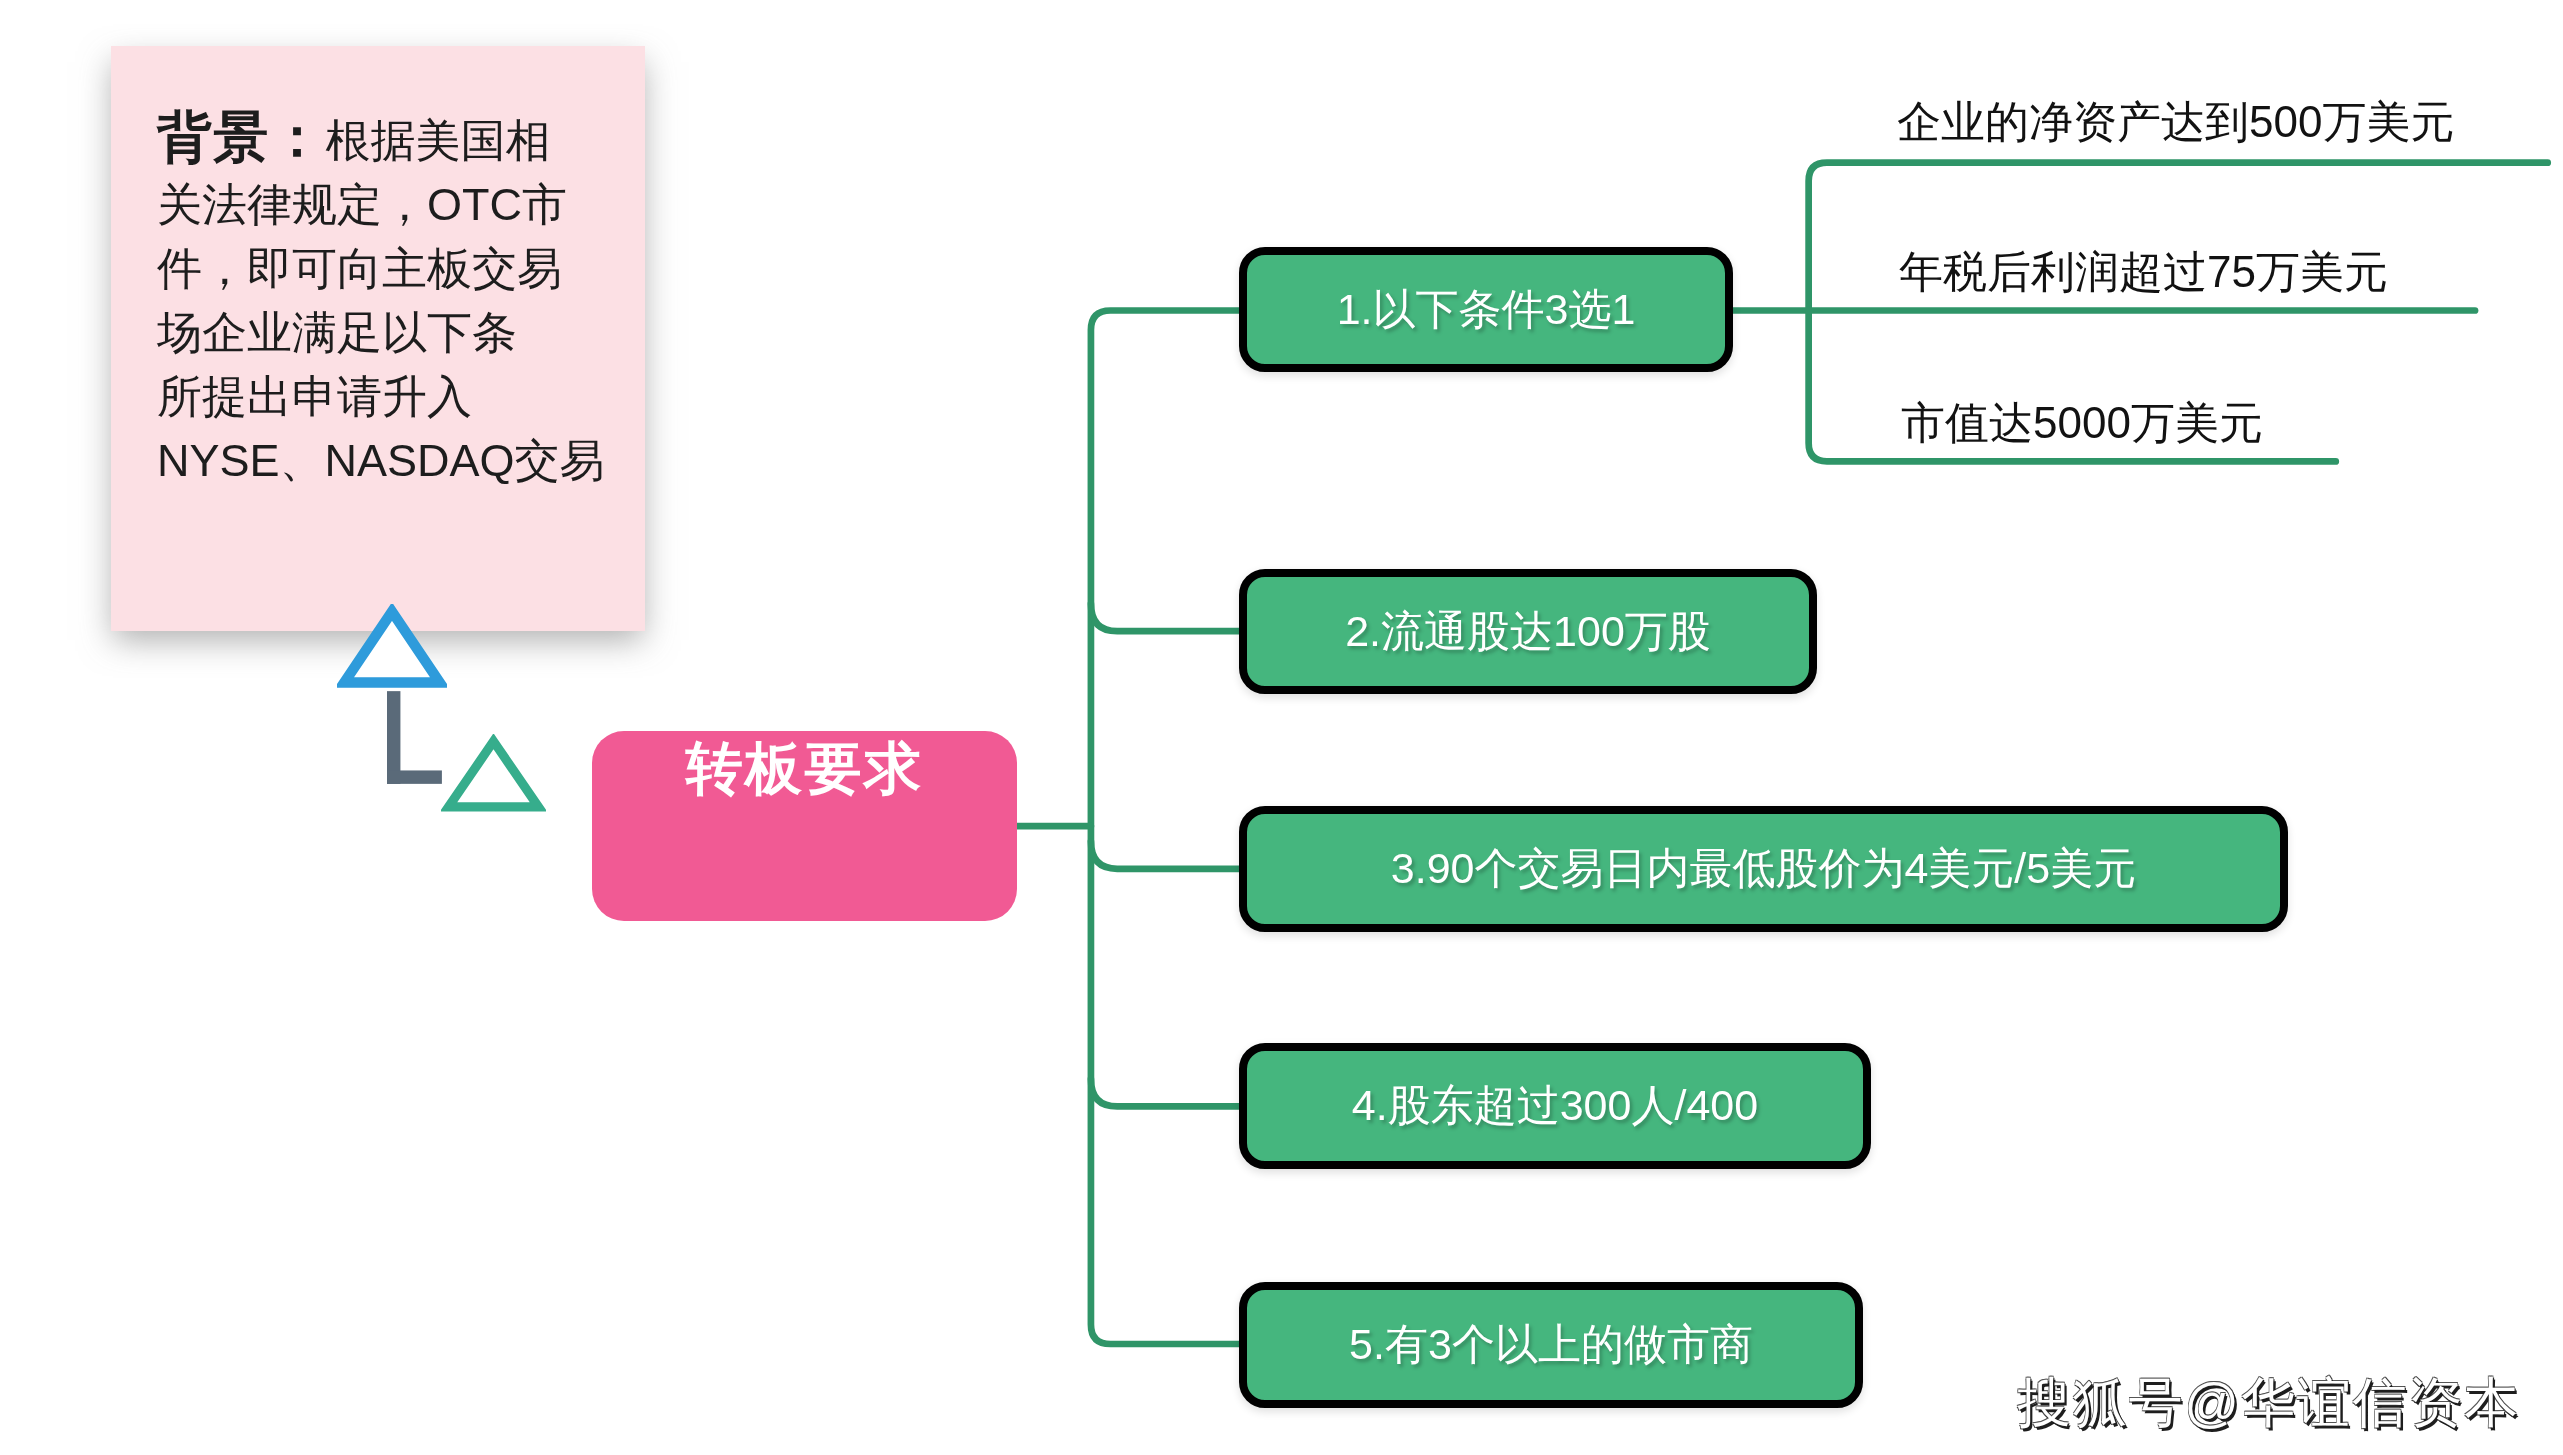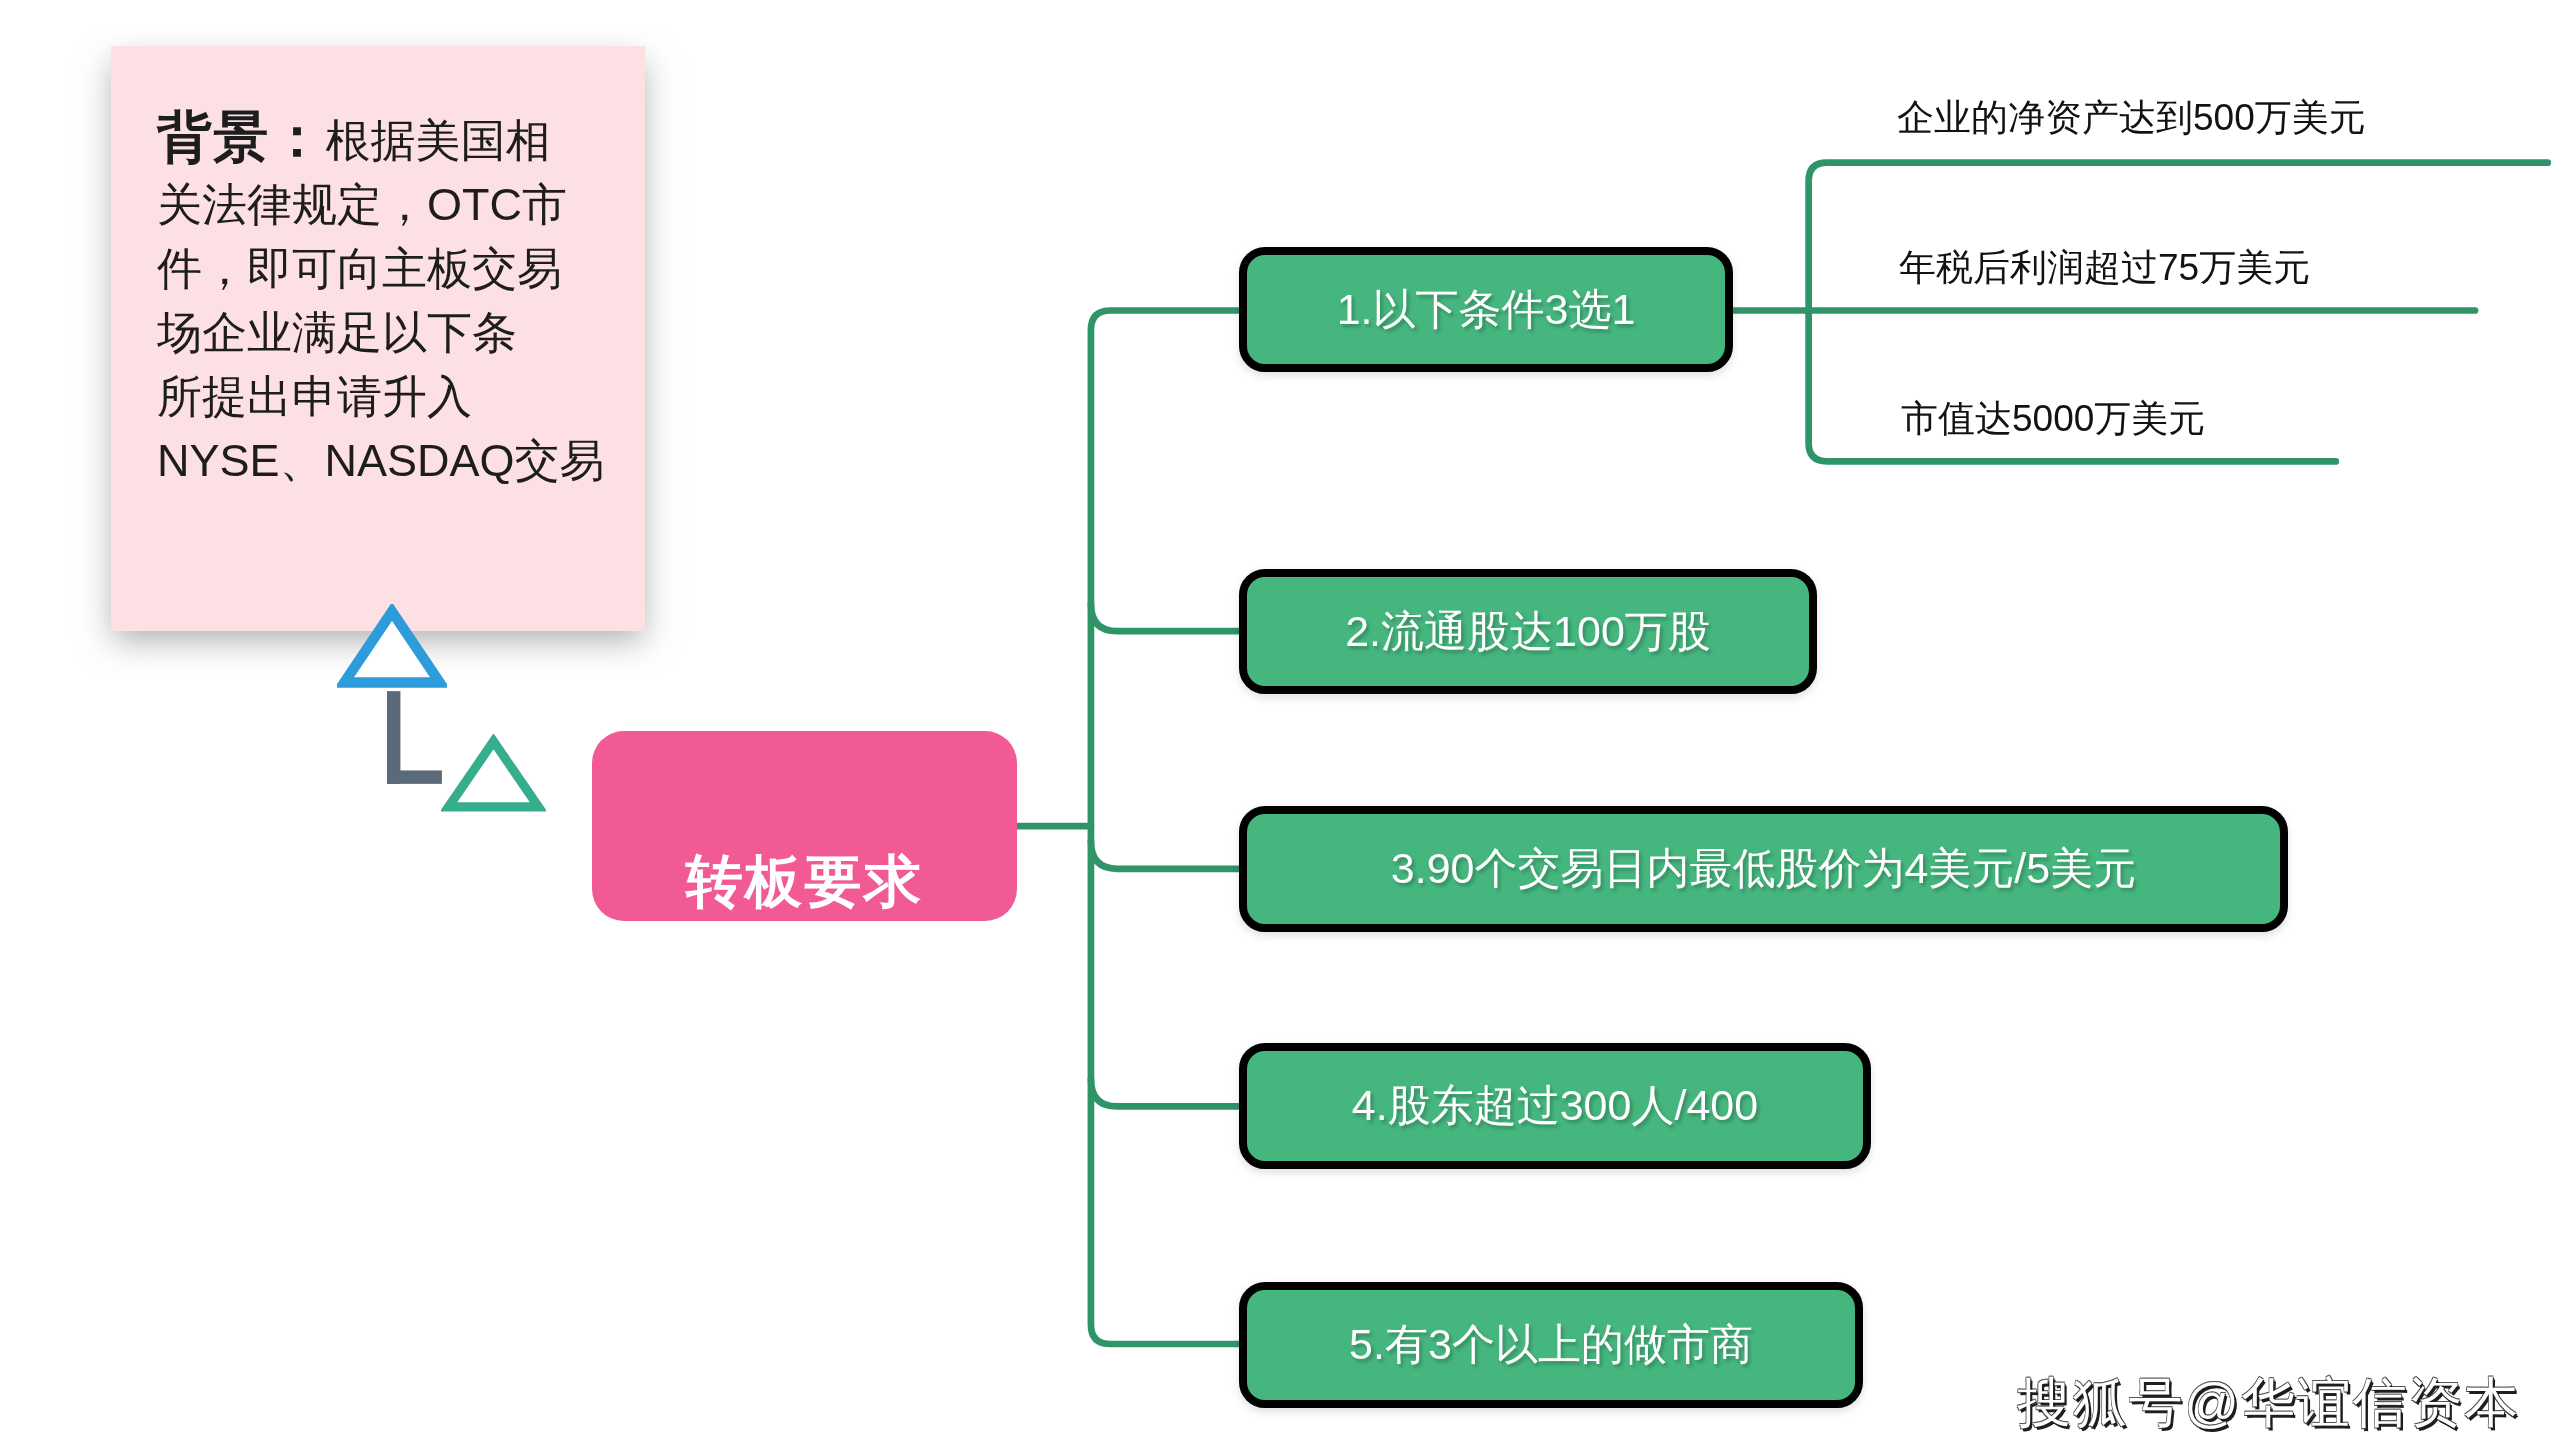--- a/index.html
+++ b/index.html
@@ -26,21 +26,21 @@
   
   .wires{position:absolute;left:0;top:0;width:2563px;height:1456px;}
 
   
   .shape{position:absolute;}
 
   
   .root-node{
     position:absolute;left:592px;top:731px;width:425px;height:190px;
     background:#F15A94;border-radius:32px;
-    display:flex;align-items:flex-end;justify-content:center;
+    display:flex;align-items:flex-start;justify-content:center;
     color:#ffffff;font-size:57px;font-weight:800;letter-spacing:2.4px;
     white-space:nowrap;
   }
 
   
   .gnode{
     position:absolute;
     background:#45B67E;
     border:8px solid #000000;
     border-radius:26px;
@@ -52,21 +52,21 @@
     box-shadow:0 3.7px 8.6px rgba(0,0,0,.12);
   }
   .n1{left:1239px;top:247px;width:494px;height:125px;}
   .n2{left:1239px;top:569px;width:578px;height:125px;}
   .n3{left:1239px;top:806px;width:1049px;height:126px;}
   .n4{left:1239px;top:1043px;width:632px;height:126px;text-align:center;}
   .n5{left:1239px;top:1282px;width:624px;height:126px;}
 
   
   .leaf{
-    position:absolute;font-size:37px;color:#121212;white-space:nowrap;
+    position:absolute;font-size:44px;color:#121212;white-space:nowrap;
   }
   .leaf1{left:1897px;top:93px;}
   .leaf2{left:1899px;top:243px;}
   .leaf3{left:1901px;top:394px;}
 
   
   .watermark{
     position:absolute;right:43px;top:1367px;
     font-size:54px;letter-spacing:1.8px;white-space:nowrap;
     color:#ffffff;

